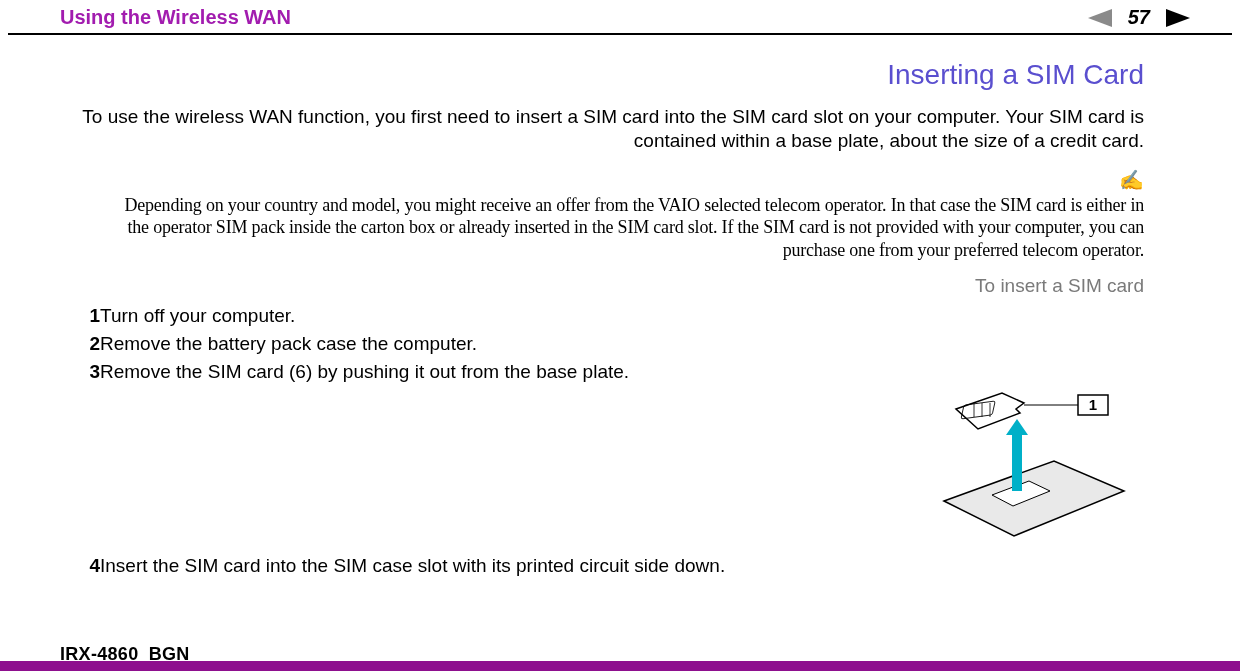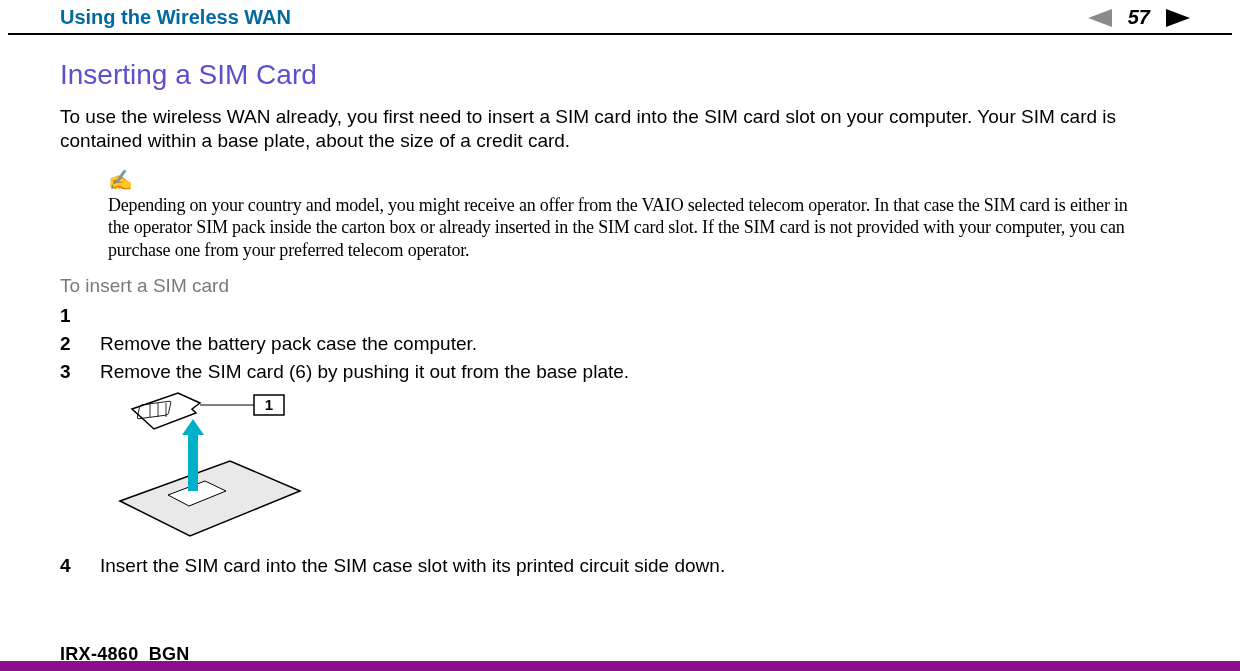--- a/index.html
+++ b/index.html
@@ -1,26 +1,26 @@
 <!DOCTYPE html>
 <html><head>
 <meta charset="utf-8">
 <style>
   * { box-sizing: border-box; margin: 0; padding: 0; }
   html, body { width: 1240px; height: 671px; font-family: Arial, Helvetica, sans-serif; background: #fff; color: #000; }
   .page { width: 1240px; height: 671px; position: relative; }
   .header { display: flex; align-items: center; padding: 6px 50px 4px 60px; }
-  .header-title { color: #0369a1; font-size: 20px; font-weight: bold; flex: 1; }
+  .header-title { color: #a21caf; font-size: 20px; font-weight: bold; flex: 1; }
   .header-nav { display: flex; align-items: center; gap: 16px; }
   .nav-arrow { width: 0; height: 0; display: inline-block; }
   .nav-left { border-top: 9px solid transparent; border-bottom: 9px solid transparent; border-right: 24px solid #8a8a8a; }
   .nav-right { border-top: 9px solid transparent; border-bottom: 9px solid transparent; border-left: 24px solid #000; }
   .page-num { font-weight: bold; font-style: italic; font-size: 20px; }
   .hr { border: none; border-top: 2px solid #000; margin: 0 8px; }
-  .content { padding: 24px 96px 0 60px; }
+  .content { padding: 24px 96px 0 60px; text-align: right; }
   .h1 { color: #5a4fcf; font-size: 28px; font-weight: normal; margin-bottom: 14px; }
   .para { font-size: 19px; line-height: 1.28; margin-bottom: 14px; }
   .note-block { padding-left: 48px; margin-bottom: 14px; }
   .note-icon { font-size: 20px; color: #000; margin-bottom: 2px; }
   .note-text { font-size: 18px; font-family: Liberation Serif, serif; font-stretch: condensed; letter-spacing: -0.2px; line-height: 1.25; }
   .h2 { color: #7a7a7a; font-size: 19px; font-weight: normal; margin: 4px 0 8px 0; }
   ol.steps { list-style: none; padding-left: 0; }
   ol.steps li { display: flex; align-items: baseline; font-size: 19px; margin-bottom: 6px; }
   ol.steps li .num { font-weight: bold; width: 40px; flex-shrink: 0; }
   .figure { margin: 8px 0 10px 40px; }
@@ -37,32 +37,33 @@
     <div class="header-nav">
       <span class="nav-arrow nav-left"></span>
       <span class="page-num">57</span>
       <span class="nav-arrow nav-right"></span>
     </div>
   </div>
   <hr class="hr">
 
   <div class="content">
     <h1 class="h1">Inserting a SIM Card</h1>
-    <p class="para">To use the wireless WAN already, you first need to insert a SIM card into the SIM card slot on your computer. Your SIM card is contained within a base plate, about the size of a credit card.</p>
+    <p class="para">To use the wireless WAN function, you first need to insert a SIM card into the SIM card slot on your computer. Your SIM card is contained within a base plate, about the size of a credit card.</p>
 
     <div class="note-block">
       <div class="note-icon">✍</div>
       <div class="note-text">Depending on your country and model, you might receive an offer from the VAIO selected telecom operator. In that case the SIM card is either in the operator SIM pack inside the carton box or already inserted in the SIM card slot. If the SIM card is not provided with your computer, you can purchase one from your preferred telecom operator.</div>
     </div>
 
     <h2 class="h2">To insert a SIM card</h2>
 
     <ol class="steps">
       <li>
         <span class="num">1</span>
+        <span>Turn off your computer.</span>
       </li>
       <li>
         <span class="num">2</span>
         <span>Remove the battery pack case the computer.</span>
       </li>
       <li>
         <span class="num">3</span>
         <span>Remove the SIM card (6) by pushing it out from the base plate.</span>
       </li>
     </ol>

